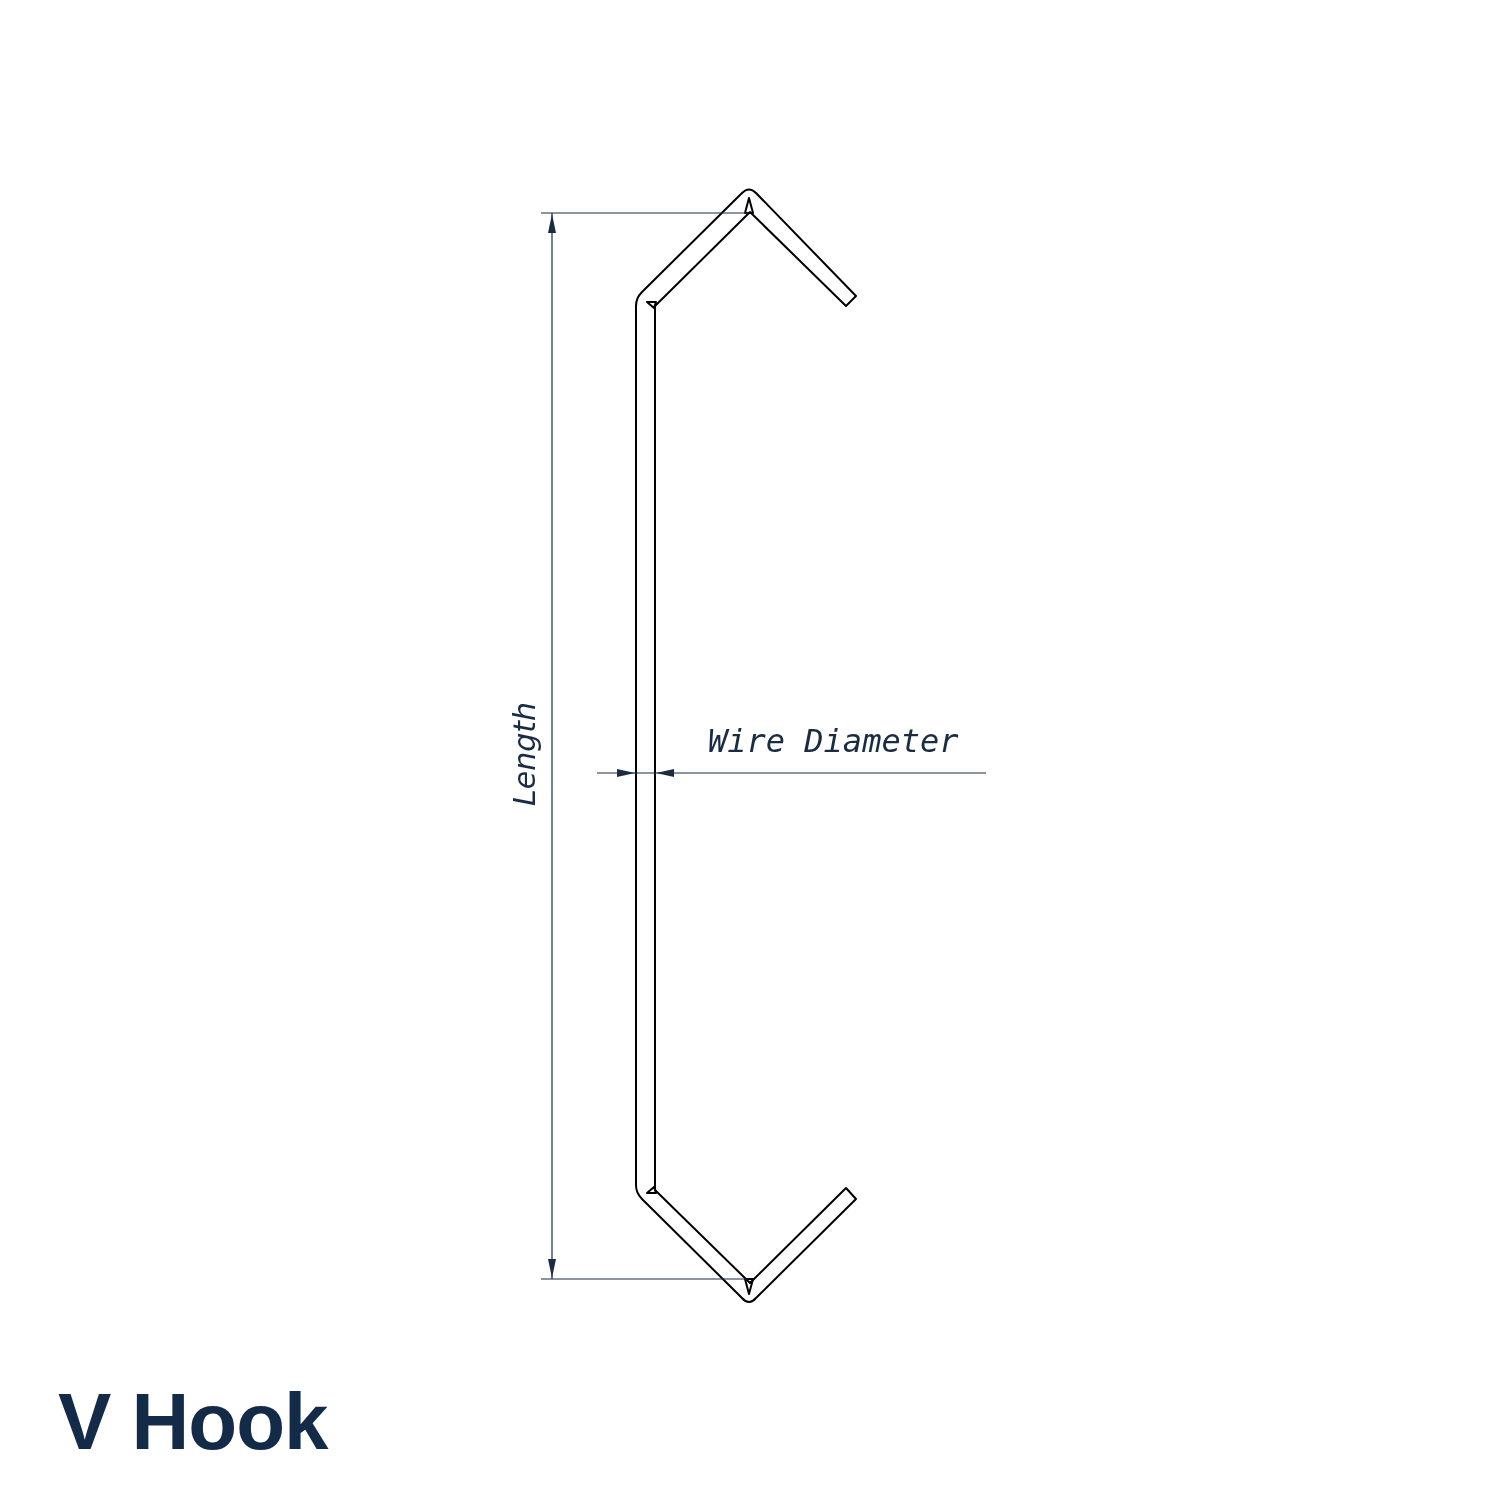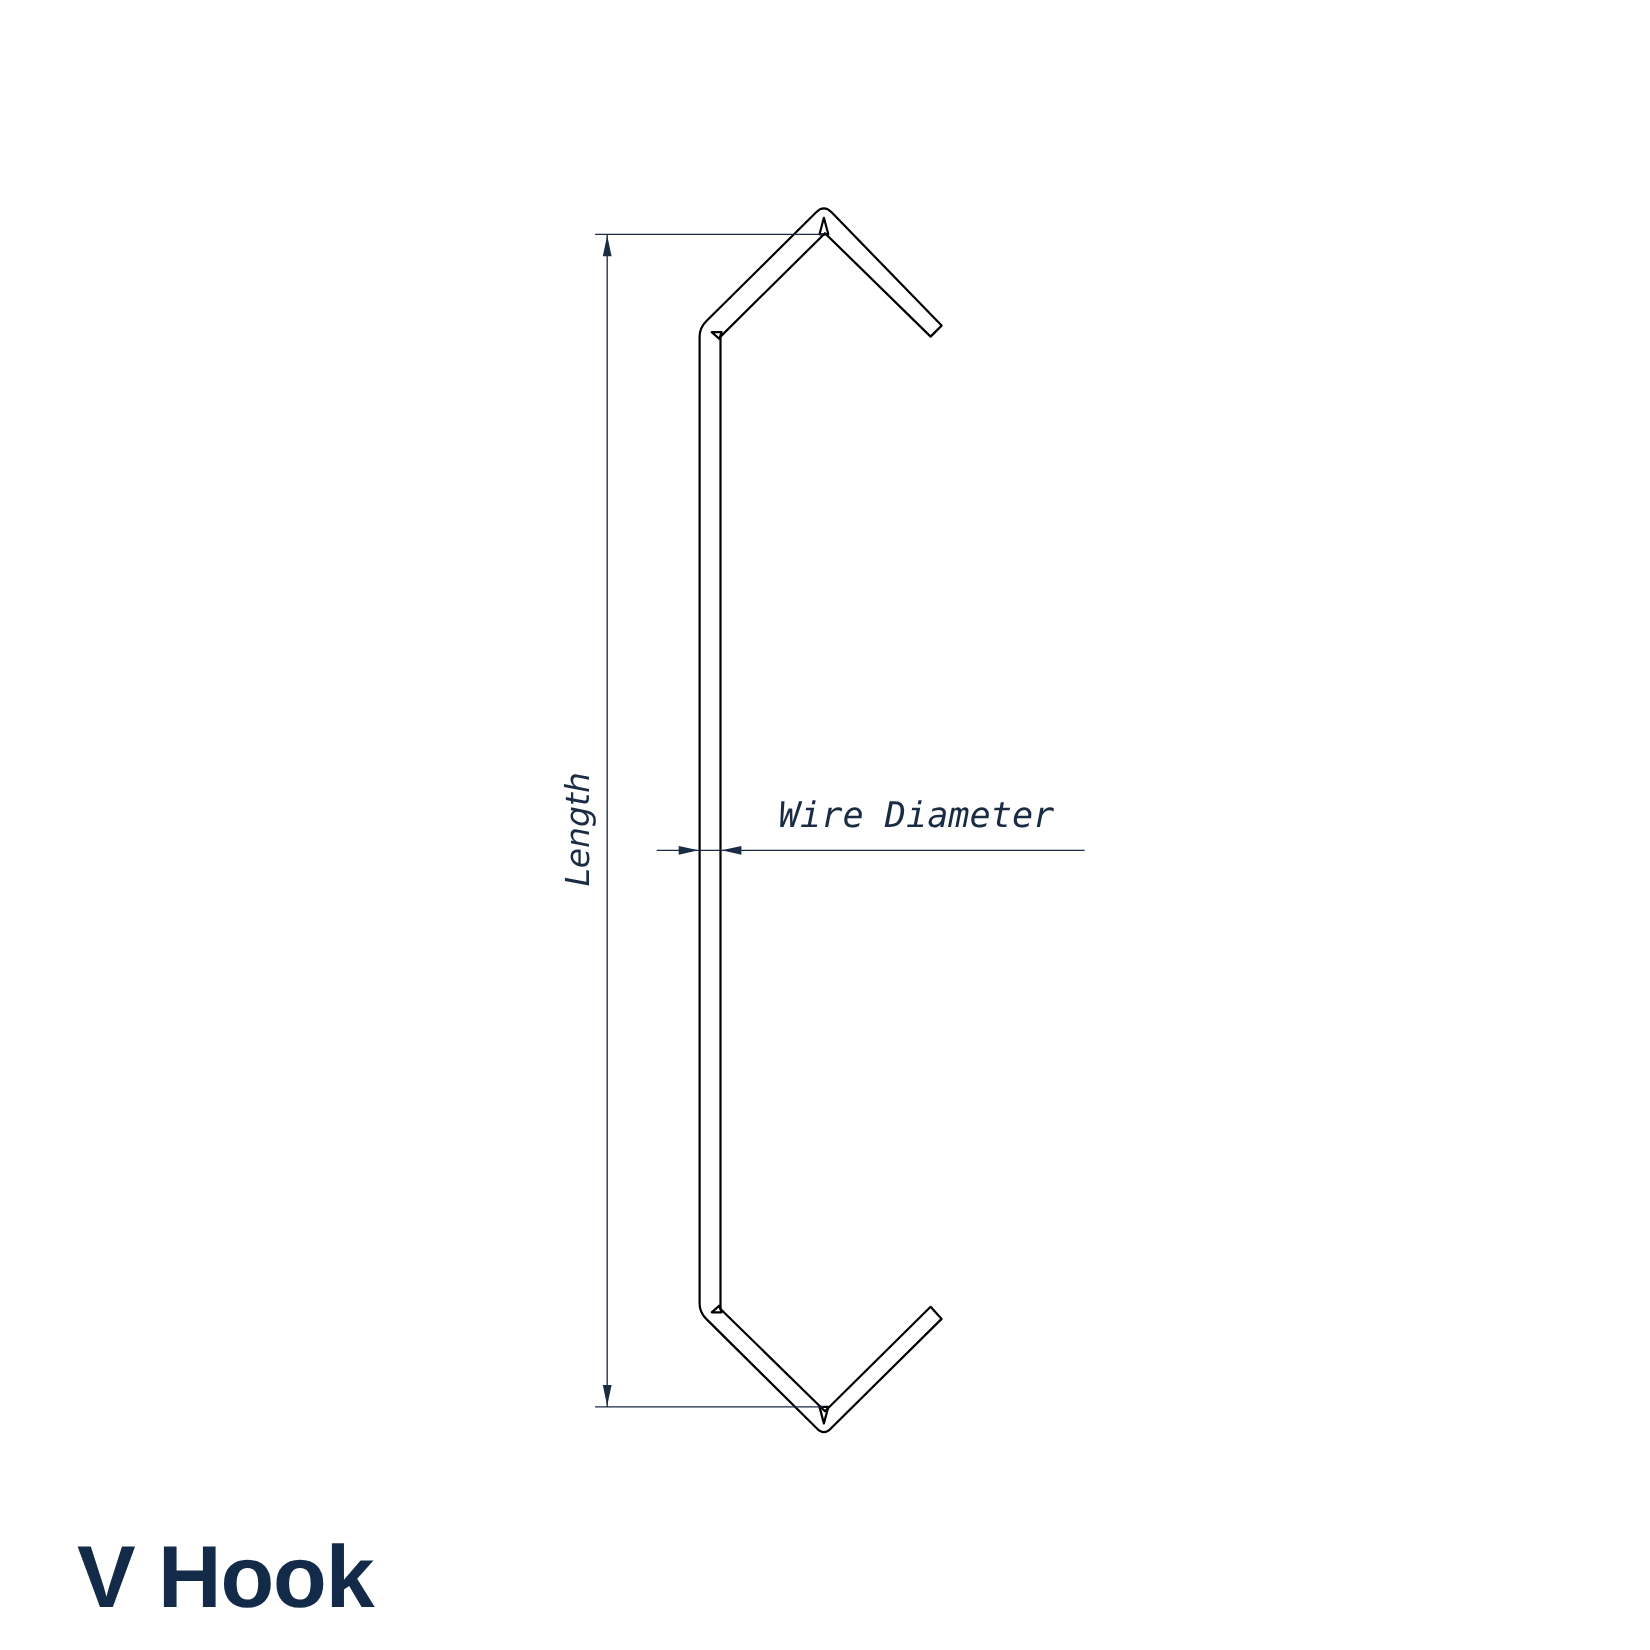--- a/index.html
+++ b/index.html
@@ -49,21 +49,21 @@
     }
     #title {
       position: absolute;
       left: 54px;
       top: 1378px;
       font-family: "Liberation Sans", sans-serif;
       font-weight: bold;
       font-size: 80px;
       color: #132a48;
       letter-spacing: -1px;
-      margin: 16px;
+      margin: 4px;
       line-height: 1;
     }
   </style>
 </head>
 <body>
 
 <svg id="drawing" viewBox="0 0 1500 1500" xmlns="http://www.w3.org/2000/svg">
 
   <g>
 

